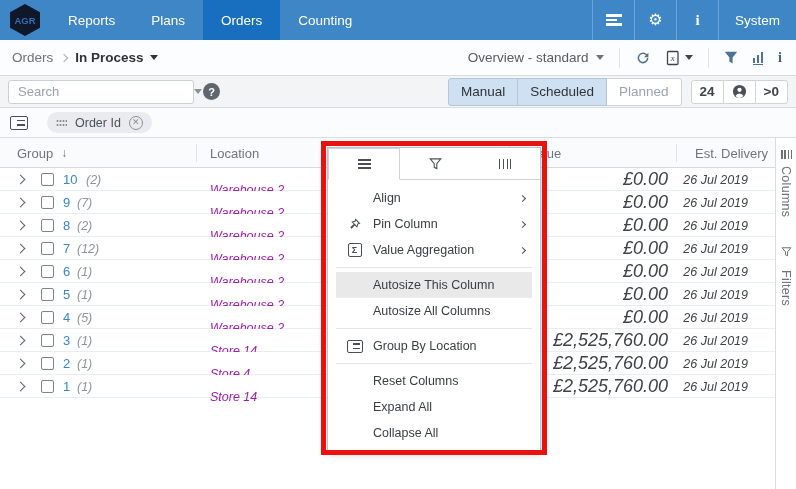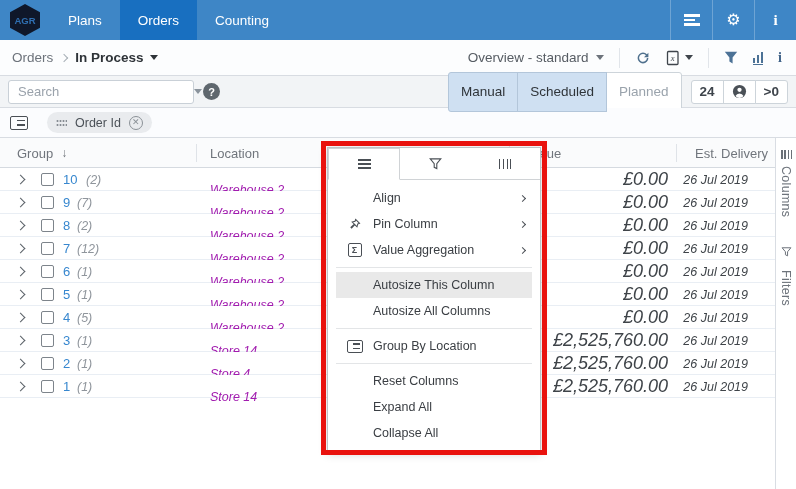--- a/index.html
+++ b/index.html
@@ -56,21 +56,21 @@
   .search-box { width:186px; height:24px; background:#fff; border:1px solid #c9d0d7; border-radius:3px;
                 display:flex; align-items:center; }
   .search-box input { flex:1; border:none; outline:none; background:transparent; padding:0 0 0 9px;
                       font-size:13px; color:#3f454c; font-family:"Liberation Sans",sans-serif; }
   .search-box input::placeholder { color:#9aa2ab; }
   .search-caret { width:24px; display:flex; justify-content:center; color:#8a939c; }
   .help-icon { width:17px; height:17px; border-radius:50%; background:#5f676e; color:#fff; font-size:11px;
                font-weight:bold; display:flex; align-items:center; justify-content:center; margin-left:9px; }
   .searchbar-right { margin-left:auto; display:flex; align-items:center; gap:9px; }
   .toggle-group, .counter-group { display:flex; }
-  .toggle-btn { height:40px; padding:6px 12px; display:flex; align-items:center; font-size:13.5px;
+  .toggle-btn { height:28px; padding:6px 12px; display:flex; align-items:center; font-size:13.5px;
                 border:1px solid #cdd4da; background:#fff; color:#9aa3ac; margin-left:-1px; }
   .toggle-btn.on { background:#cfe0f2; border-color:#b3c6da; color:#2f3439; position:relative; z-index:1; }
   .toggle-btn:first-child { border-radius:3px 0 0 3px; margin-left:0; }
   .toggle-btn:last-child { border-radius:0 3px 3px 0; }
   .counter-btn { height:24px; min-width:32px; padding:0 8px; display:flex; align-items:center; justify-content:center;
                  font-size:13.5px; font-weight:bold; color:#3e444b; background:#fff;
                  border:1px solid #cdd4da; margin-left:-1px; }
   .counter-btn:first-child { border-radius:3px 0 0 3px; margin-left:0; }
   .counter-btn:last-child { border-radius:0 3px 3px 0; }
 
@@ -159,38 +159,40 @@
 </head>
 <body>
 
 <div class="app">
 
   <div class="topbar">
     <div class="logo-wrap">
       <div class="logo-hex">AGR</div>
     </div>
     <div id="nav-tabs" style="display:flex">
+        <div class="nav-tab">Reports</div>
         <div class="nav-tab">Plans</div>
         <div class="nav-tab active">Orders</div>
         <div class="nav-tab">Counting</div>
       </div>
     <div class="topbar-right">
       <div class="tb-btn">
         <span class="queue-icon">
             <i></i>
             <i></i>
             <i></i>
           </span>
       </div>
       <div class="tb-btn">
         <span class="gear-glyph">⚙</span>
       </div>
       <div class="tb-btn">
         <span class="info-glyph">i</span>
       </div>
+      <div class="tb-system">System</div>
     </div>
   </div>
 
   <div class="crumbbar">
     <span class="crumb-parent">Orders</span>
     <span class="chev crumb-sep"></span>
     <span class="crumb-current">In Process</span>
     <span class="caret-down crumb-caret"></span>
     <div class="crumb-right">
       <div class="view-selector">

